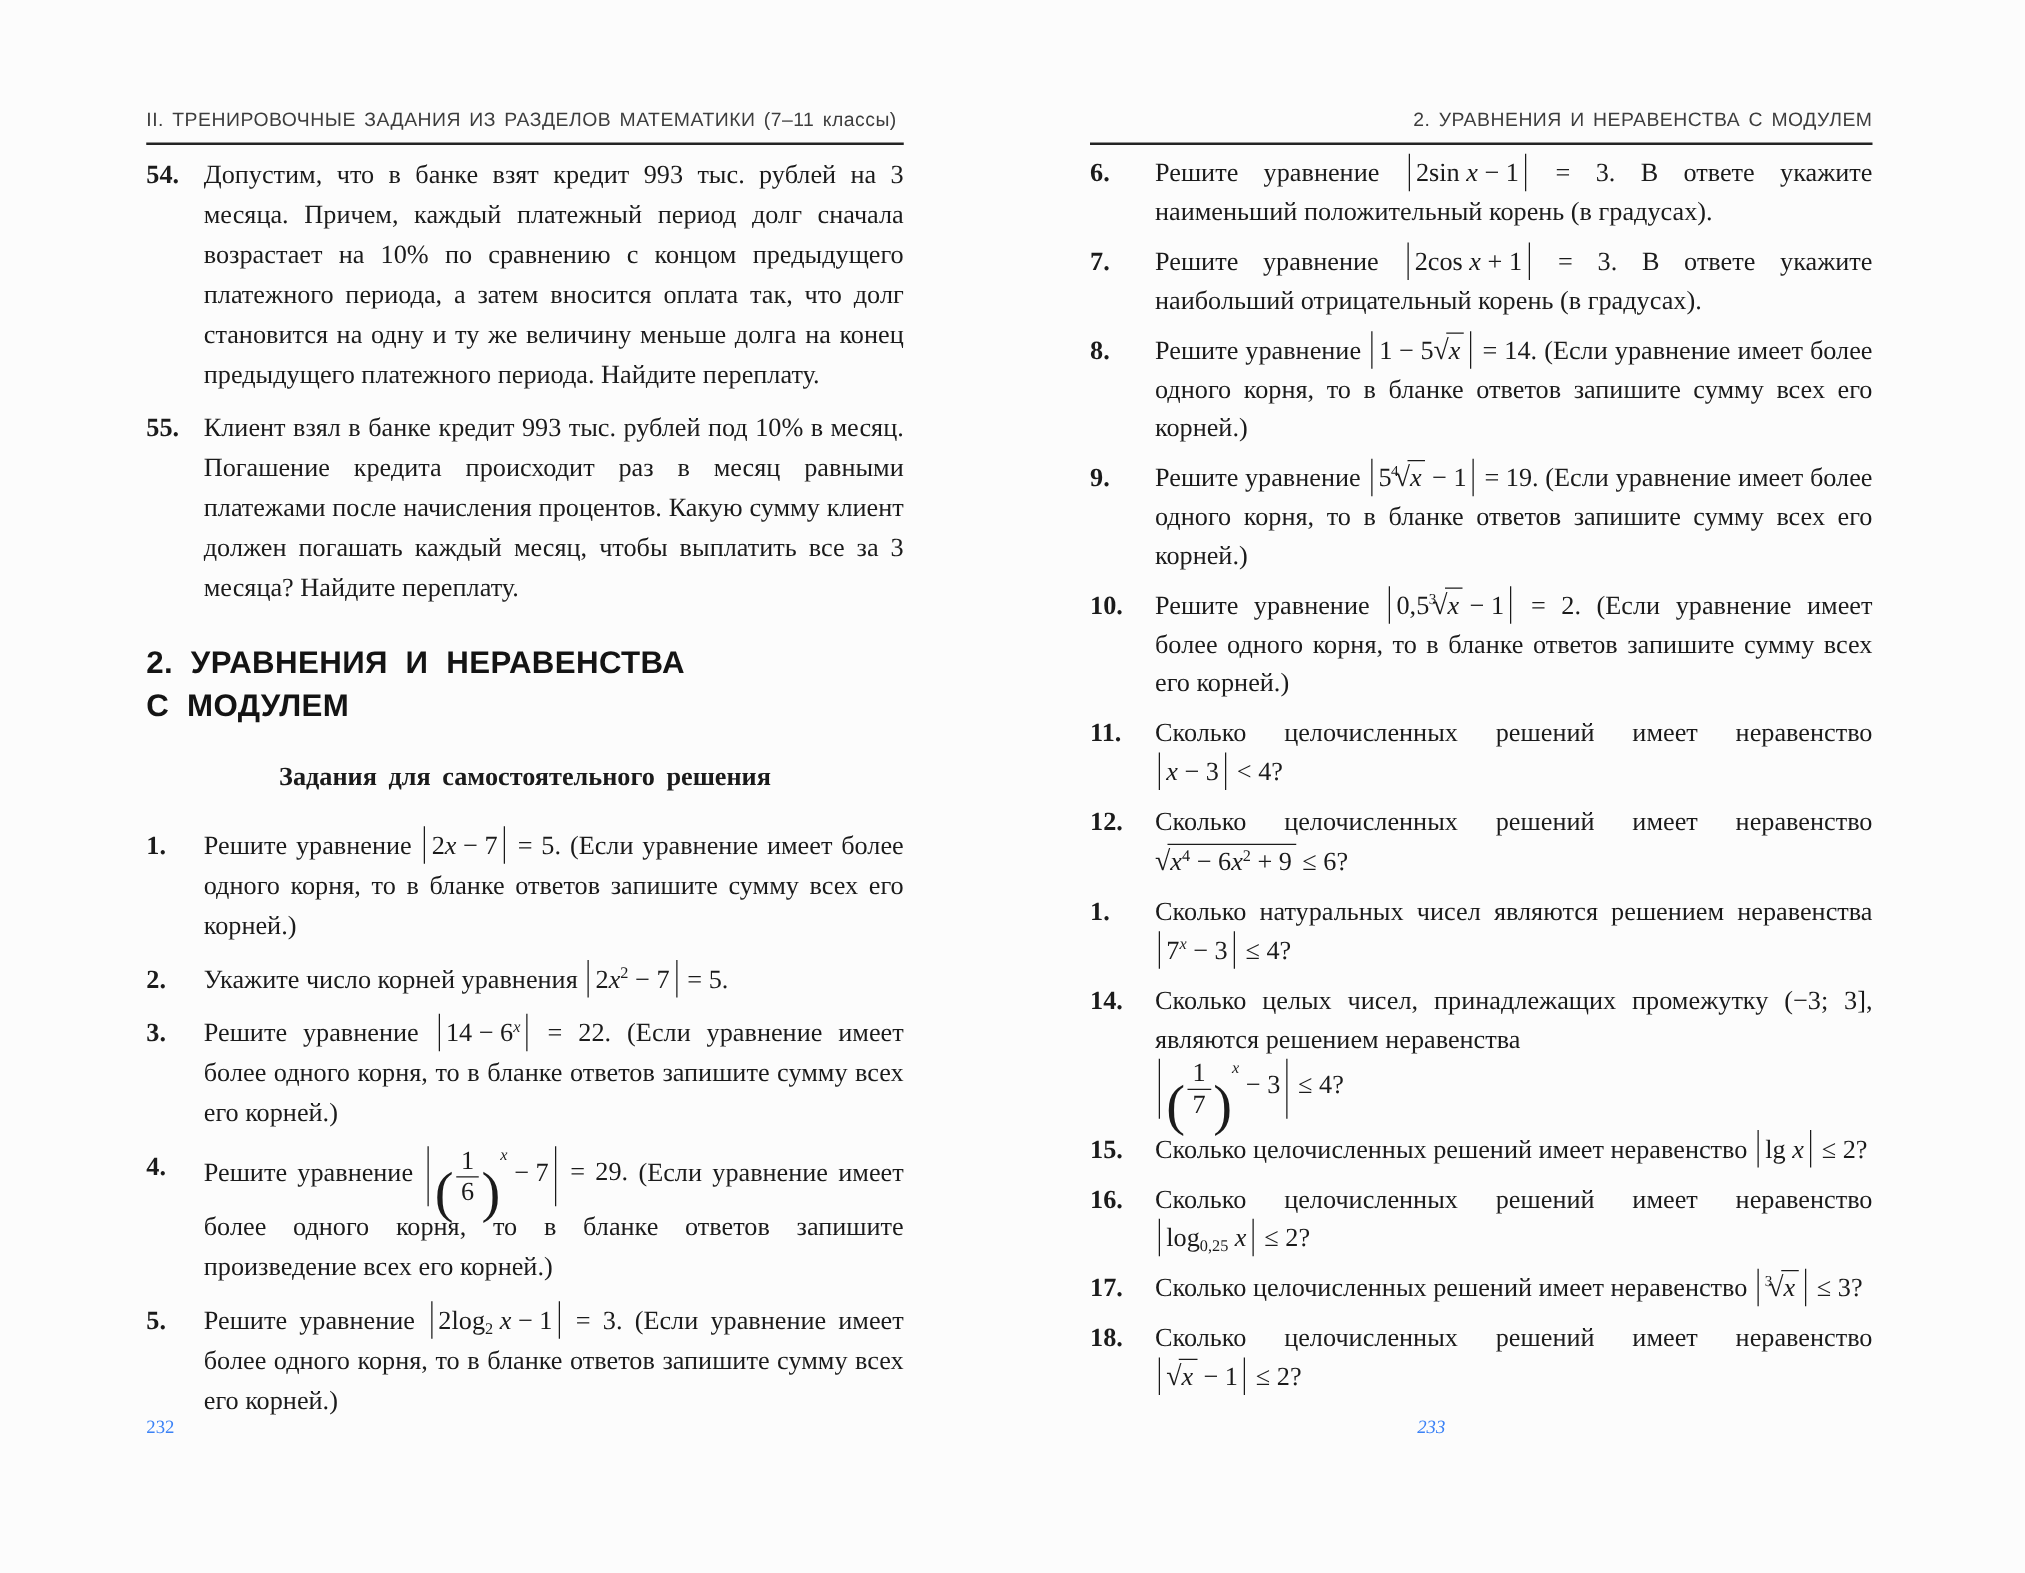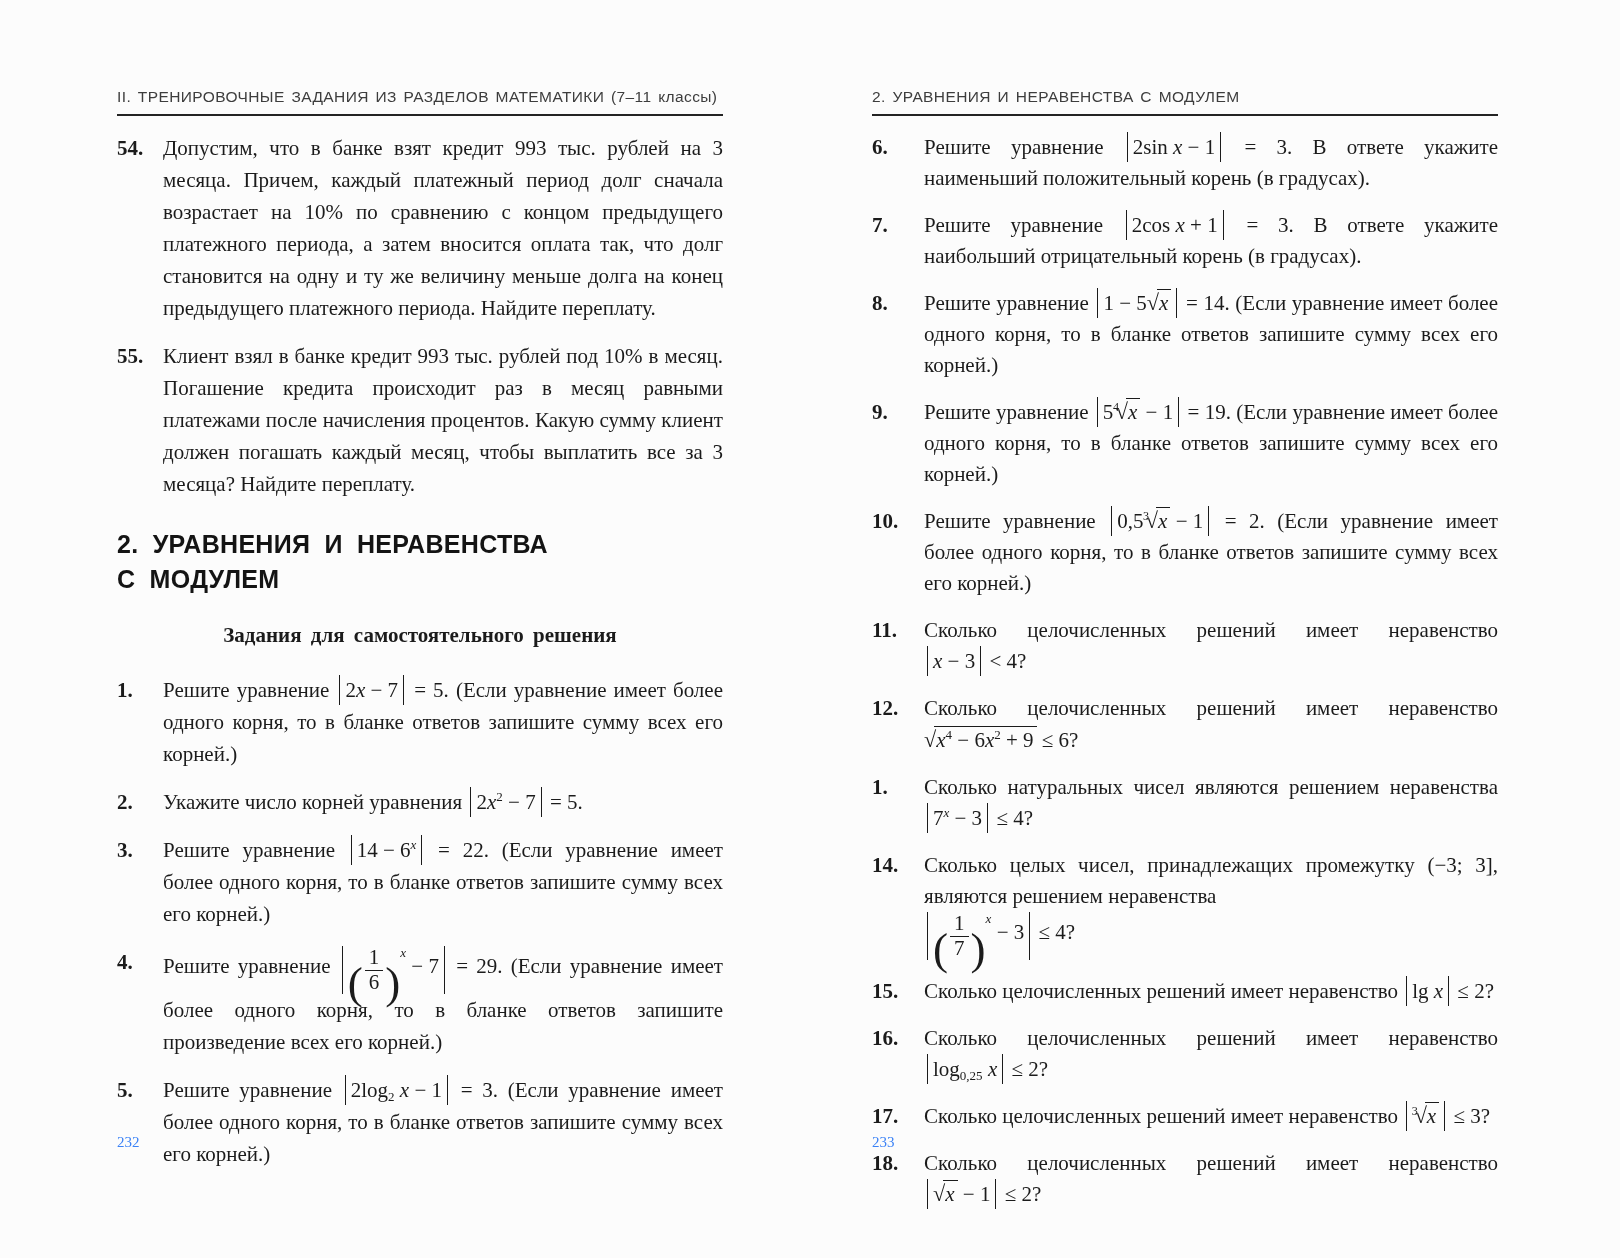--- a/index.html
+++ b/index.html
@@ -11,43 +11,43 @@
   .page{position:absolute;top:88px;}
   #page-left{left:117px;width:606px;}
   #page-right{left:872px;width:626px;}
 
   .running-head{
     font-family:"Liberation Sans","DejaVu Sans",sans-serif;
     font-size:15.5px;color:#3d3d3d;letter-spacing:.4px;word-spacing:2px;
     padding-bottom:8px;border-bottom:2px solid #242424;margin-bottom:7px;
     white-space:nowrap;
   }
-  .running-head.right{text-align:left;}
+  .running-head.right{text-align:right;}
 
   .problems{hyphens:manual;}
   .item{
     position:relative;text-align:justify;hyphens:manual;
-    font-size:21px;line-height:32px;margin:16px 0 11px 0;padding-left:46px;
+    font-size:21px;line-height:32px;margin:0 0 11px 0;padding-left:46px;
   }
   #page-right .item{line-height:31px;margin-bottom:9px;padding-left:52px;}
   .item .num{position:absolute;left:0;top:0;font-weight:700;}
 
   .section-title{
     font-family:"Liberation Sans","DejaVu Sans",sans-serif;
     font-weight:700;font-size:25px;line-height:35px;text-align:left;
     letter-spacing:.3px;word-spacing:7px;color:#141414;
     margin:27px 0 26px 0;
   }
   .subsection{
     font-weight:700;font-size:21px;text-align:center;word-spacing:4px;
     margin:17px 0 26px 0;
   }
   .pageno{position:absolute;top:1134px;font-size:15px;color:#3b82f6;}
   .pageno.left{left:117px;}
-  .pageno.right{left:872px;width:626px;text-align:left;}
+  .pageno.right{left:832px;width:626px;text-align:center;font-style:italic;}
 
   
   .math{white-space:nowrap;}
   .math .mt{font-style:normal;}
   .math .v{font-style:italic;}
   .sup{font-size:.62em;vertical-align:.58em;line-height:0;}
   .sup.hi{vertical-align:1.25em;}
   .sub{font-size:.62em;vertical-align:-.32em;line-height:0;}
   .abs{
     display:inline-block;line-height:30px;

